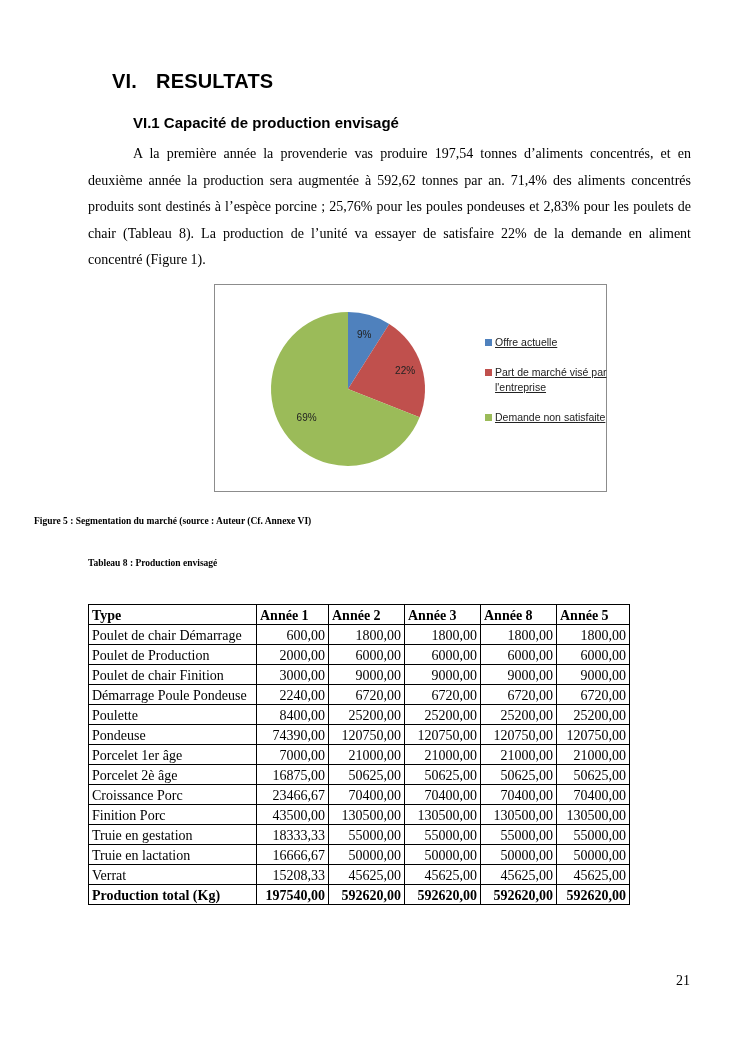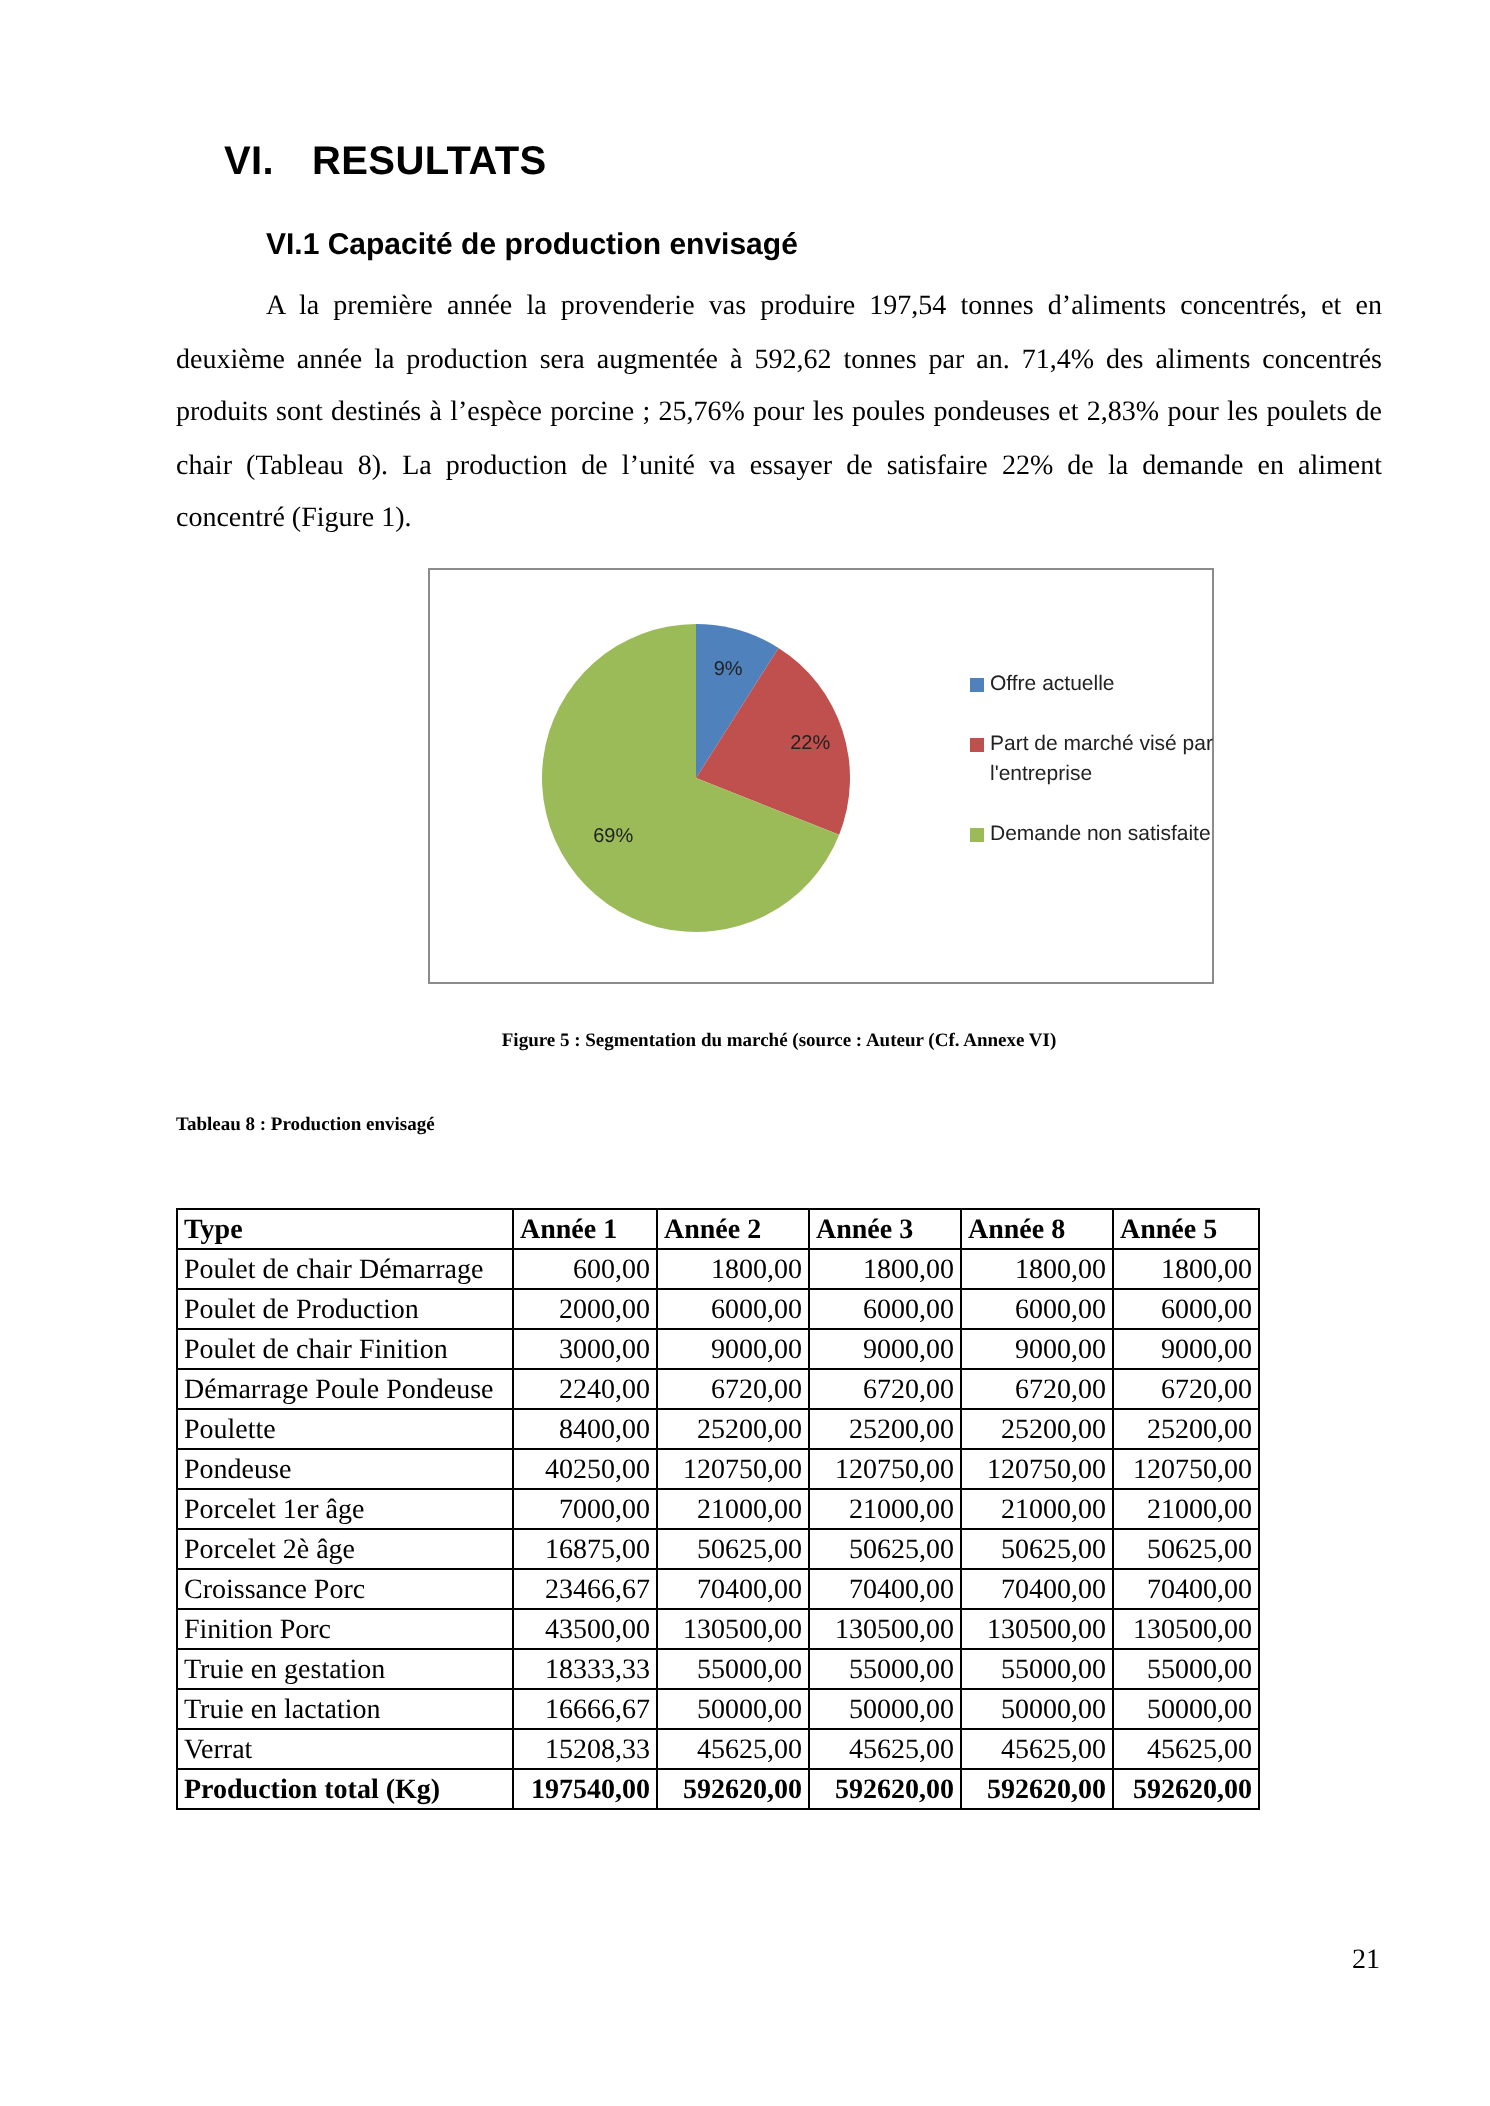--- a/index.html
+++ b/index.html
@@ -4,23 +4,23 @@
 <style>
   html, body { margin:0; padding:0; background:#fff; }
   body { width:745px; height:1053px; position:relative; font-family:"Liberation Serif", serif; color:#000; overflow:hidden; }
   .h1 { position:absolute; left:112px; top:70px; font-family:"Liberation Sans", sans-serif; font-weight:bold; font-size:20px; letter-spacing:0.2px; }
   .h1 .num { display:inline-block; width:44px; }
   .h2 { position:absolute; left:133px; top:114px; font-family:"Liberation Sans", sans-serif; font-weight:bold; font-size:15px; }
   .para { position:absolute; left:88px; top:141px; width:603px; font-size:14px; line-height:26.5px; text-align:justify; text-indent:45px; }
   .chart-box { position:absolute; left:214px; top:284px; width:393px; height:208px; border:1px solid #8c8c8c; box-sizing:border-box; }
   .chart-box svg { position:absolute; left:0; top:0; }
   .legend { position:absolute; left:270px; top:50px; font-family:"Liberation Sans", sans-serif; font-size:10.5px; color:#222; }
-  .legend-item { position:relative; padding-left:10px; margin-bottom:15px; line-height:15px; width:120px; }
+  .legend-item { position:relative; padding-left:10px; margin-bottom:15px; line-height:15px; width:120px;text-decoration:underline; }
   .legend-item .sw { position:absolute; left:0; top:4px; width:7px; height:7px; }
-  .caption { position:absolute; left:0; width:745px; top:516px; text-align:center; font-weight:bold; font-size:9.5px; padding-left:34px; box-sizing:border-box; }
+  .caption { position:absolute; left:0; width:745px; top:516px; font-weight:bold; font-size:9.5px; padding-left:34px; box-sizing:border-box; }
   .tcaption { position:absolute; left:88px; top:558px; font-weight:bold; font-size:9.5px; }
   table.prod { position:absolute; left:88px; top:604px; border-collapse:collapse; font-size:14px; }
   table.prod td, table.prod th { border:1px solid #000; padding:0 3px; line-height:17px; height:19px; vertical-align:bottom; }
   table.prod th { text-align:left; font-weight:bold; }
   table.prod td.num { text-align:right; }
   table.prod tr.total td { font-weight:bold; }
   .c0 { width:161px;margin-top:44px; } .c1 { width:65px; } .c2 { width:69px; } .c3 { width:69px; } .c4 { width:69px; } .c5 { width:66px; }
   .pagenum { position:absolute; left:676px; top:973px; font-size:14px; }
 </style>
 </head>
@@ -114,21 +114,21 @@
       <tr>
         <td>Poulette</td>
         <td class="num">8400,00</td>
         <td class="num">25200,00</td>
         <td class="num">25200,00</td>
         <td class="num">25200,00</td>
         <td class="num">25200,00</td>
       </tr>
       <tr>
         <td>Pondeuse</td>
-        <td class="num">40250,00</td>
+        <td class="num">74390,00</td>
         <td class="num">120750,00</td>
         <td class="num">120750,00</td>
         <td class="num">120750,00</td>
         <td class="num">120750,00</td>
       </tr>
       <tr>
         <td>Porcelet 1er âge</td>
         <td class="num">7000,00</td>
         <td class="num">21000,00</td>
         <td class="num">21000,00</td>

